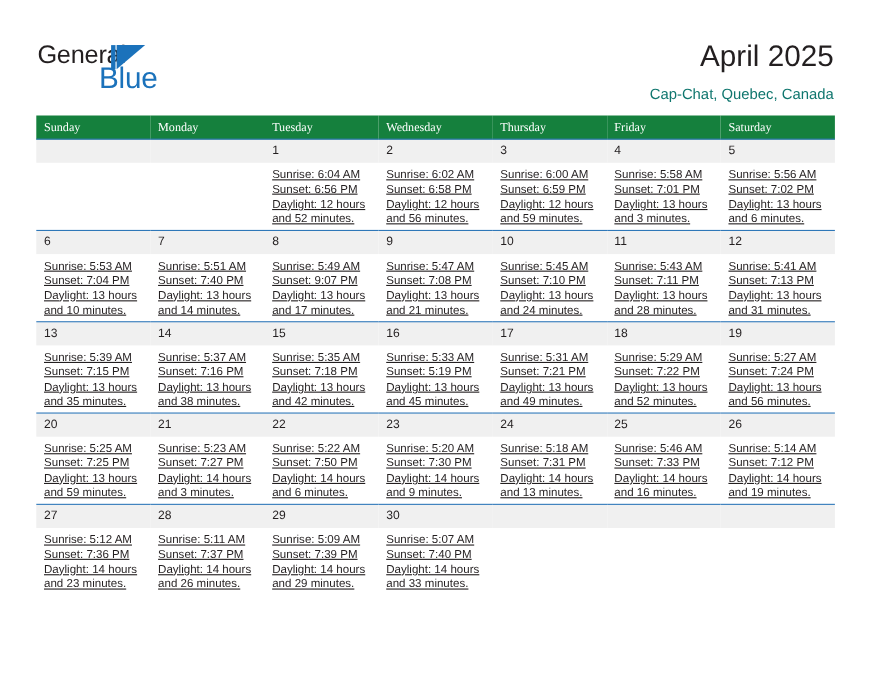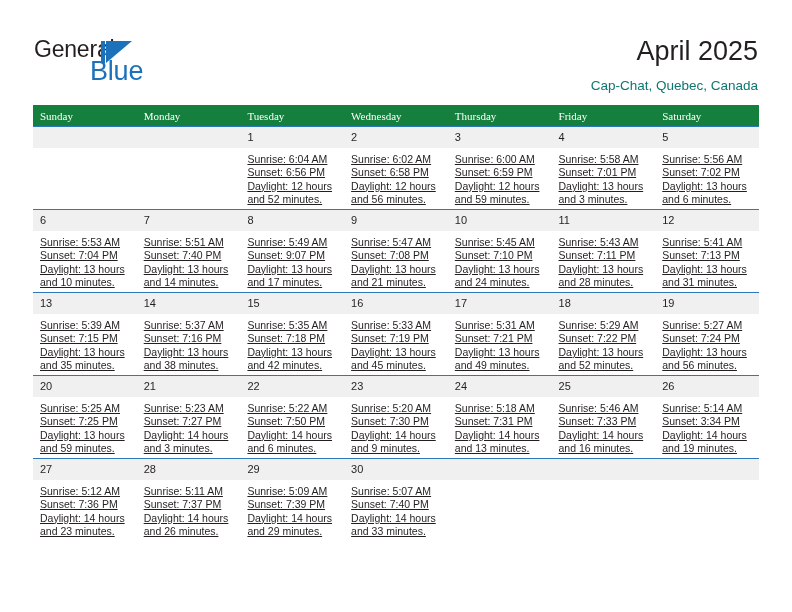--- a/index.html
+++ b/index.html
@@ -331,21 +331,21 @@
             <div>Sunrise: 5:35 AM</div>
             <div>Sunset: 7:18 PM</div>
             <div>Daylight: 13 hours</div>
             <div>and 42 minutes.</div>
           </div>
         </td>
         <td>
           <span class="daynum">16</span>
           <div class="info">
             <div>Sunrise: 5:33 AM</div>
-            <div>Sunset: 7:19 PM</div>
+            <div>Sunset: 5:19 PM</div>
             <div>Daylight: 13 hours</div>
             <div>and 45 minutes.</div>
           </div>
         </td>
         <td>
           <span class="daynum">17</span>
           <div class="info">
             <div>Sunrise: 5:31 AM</div>
             <div>Sunset: 7:21 PM</div>
             <div>Daylight: 13 hours</div>
@@ -424,21 +424,21 @@
             <div>Sunrise: 5:46 AM</div>
             <div>Sunset: 7:33 PM</div>
             <div>Daylight: 14 hours</div>
             <div>and 16 minutes.</div>
           </div>
         </td>
         <td>
           <span class="daynum">26</span>
           <div class="info">
             <div>Sunrise: 5:14 AM</div>
-            <div>Sunset: 3:34 PM</div>
+            <div>Sunset: 7:12 PM</div>
             <div>Daylight: 14 hours</div>
             <div>and 19 minutes.</div>
           </div>
         </td>
       </tr>
 
       <tr class="week-row">
         <td>
           <span class="daynum">27</span>
           <div class="info">

